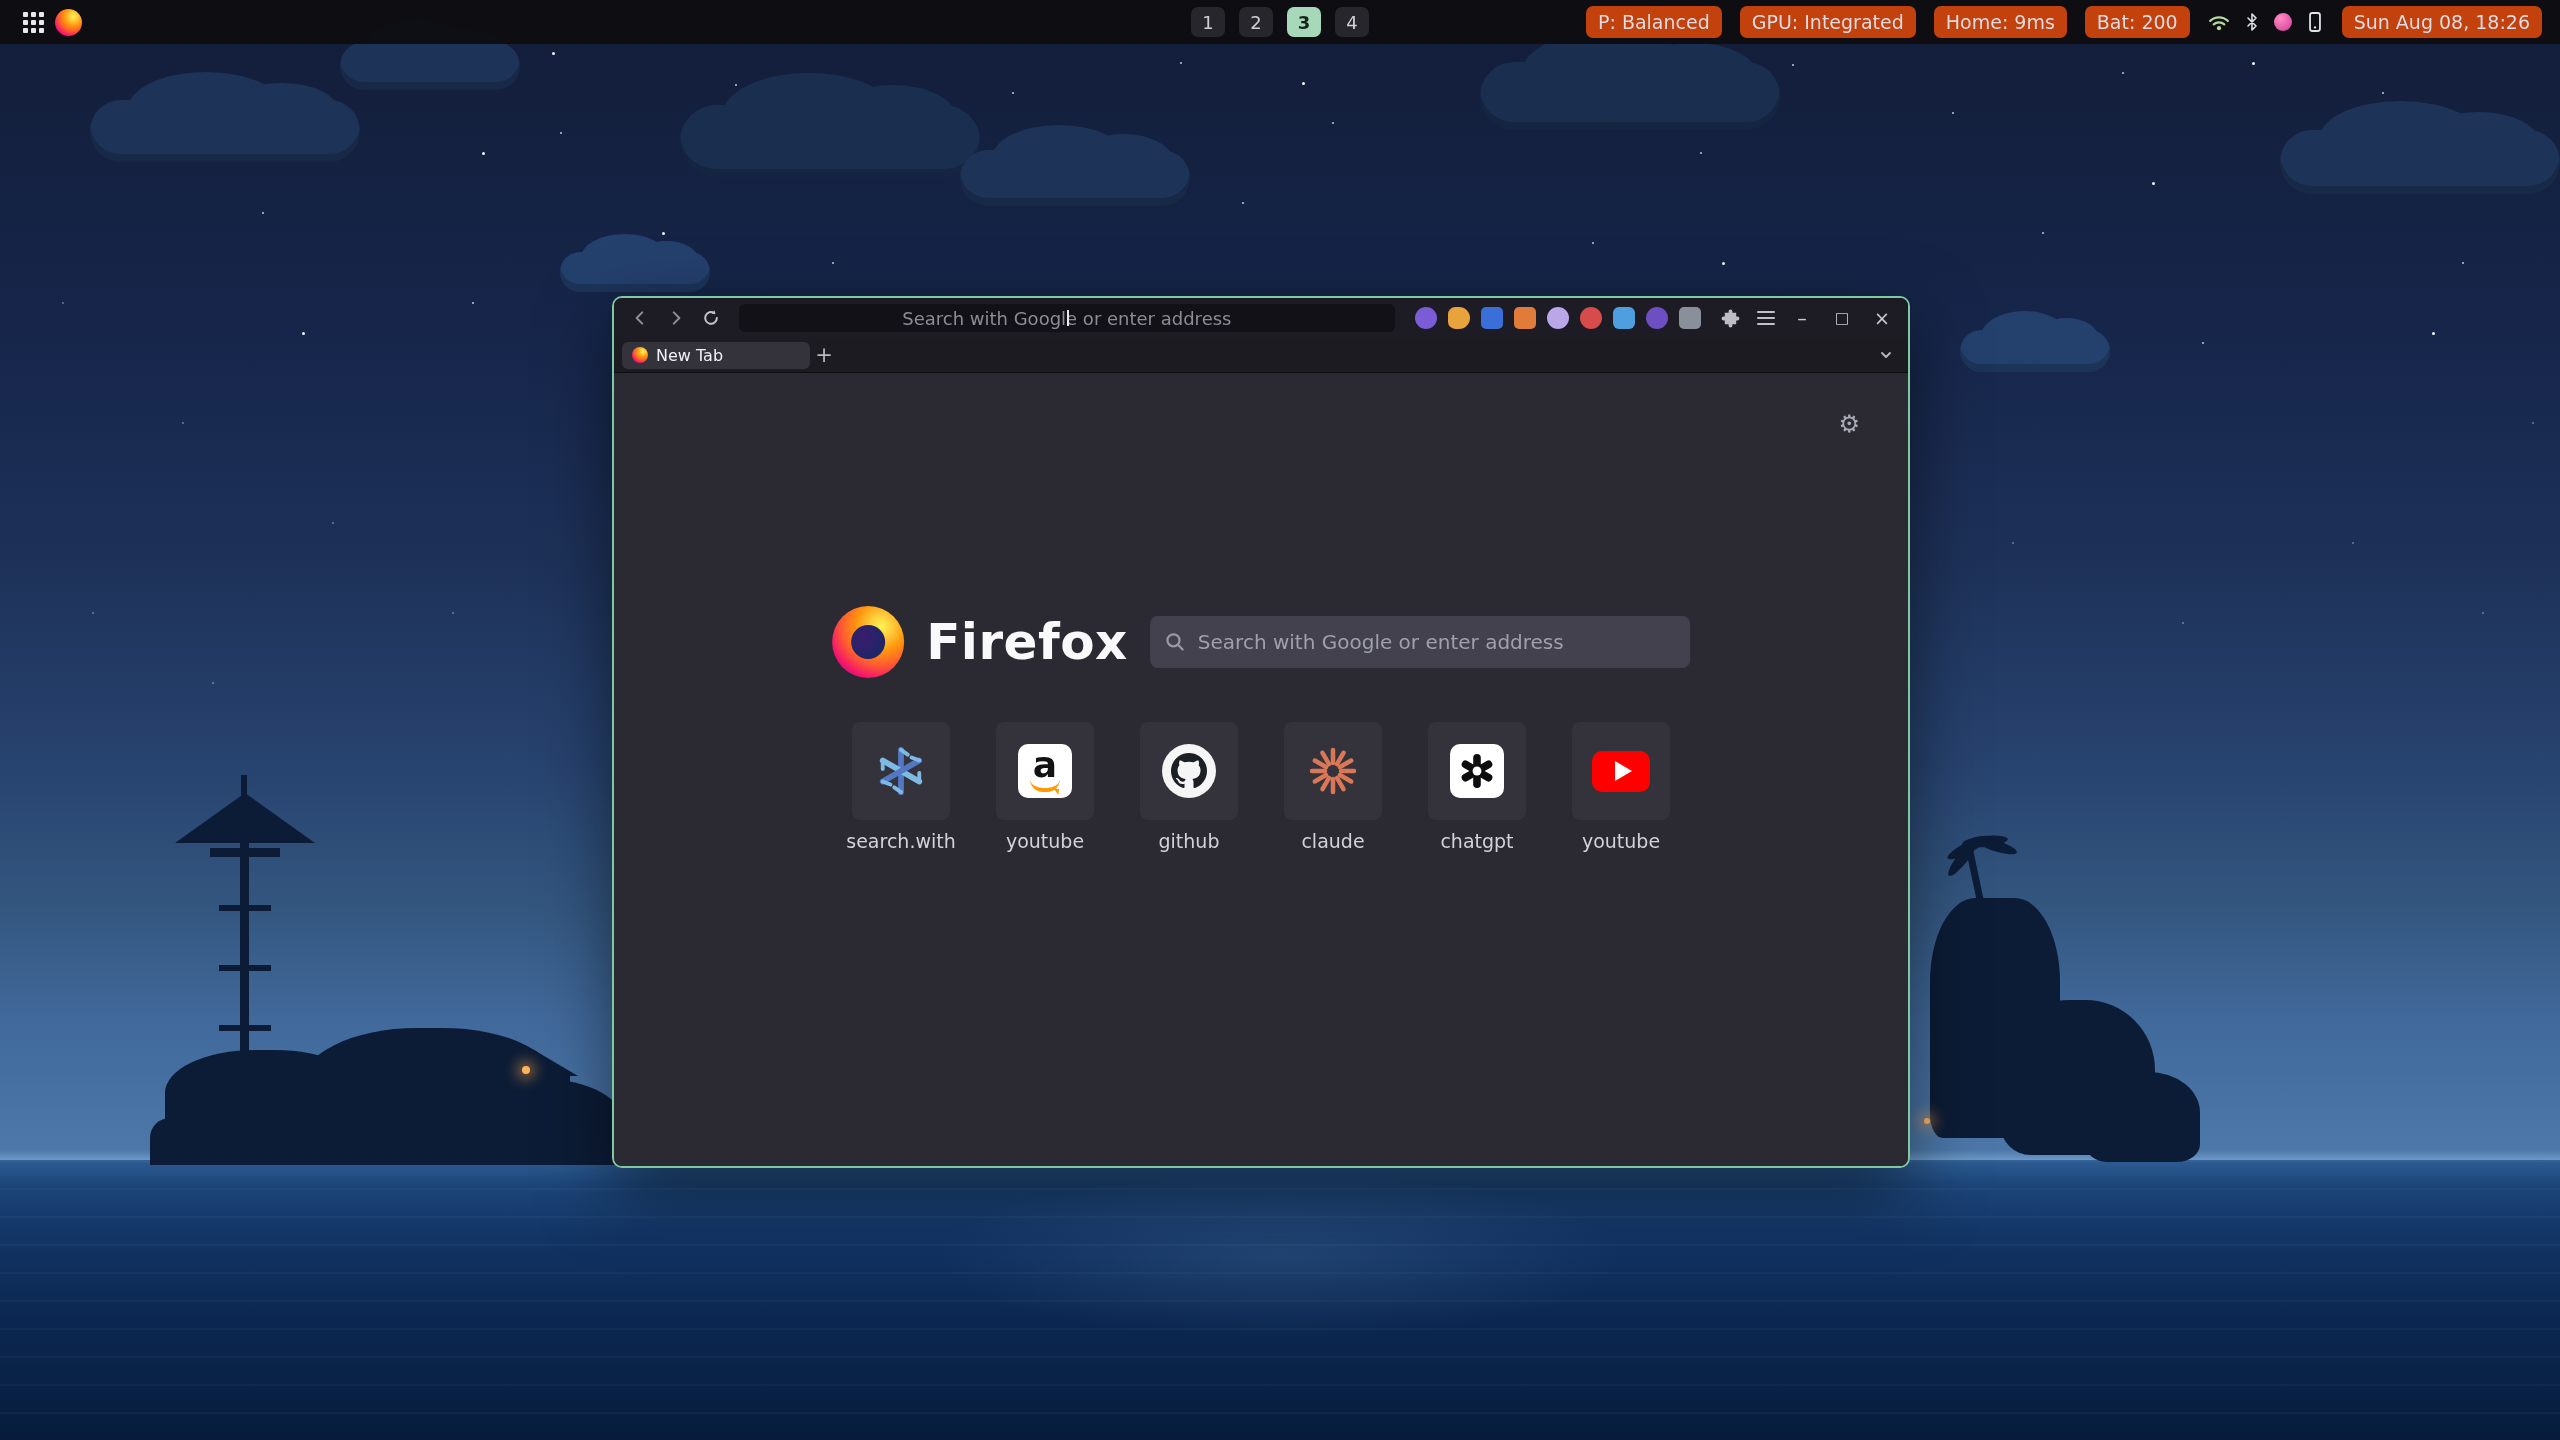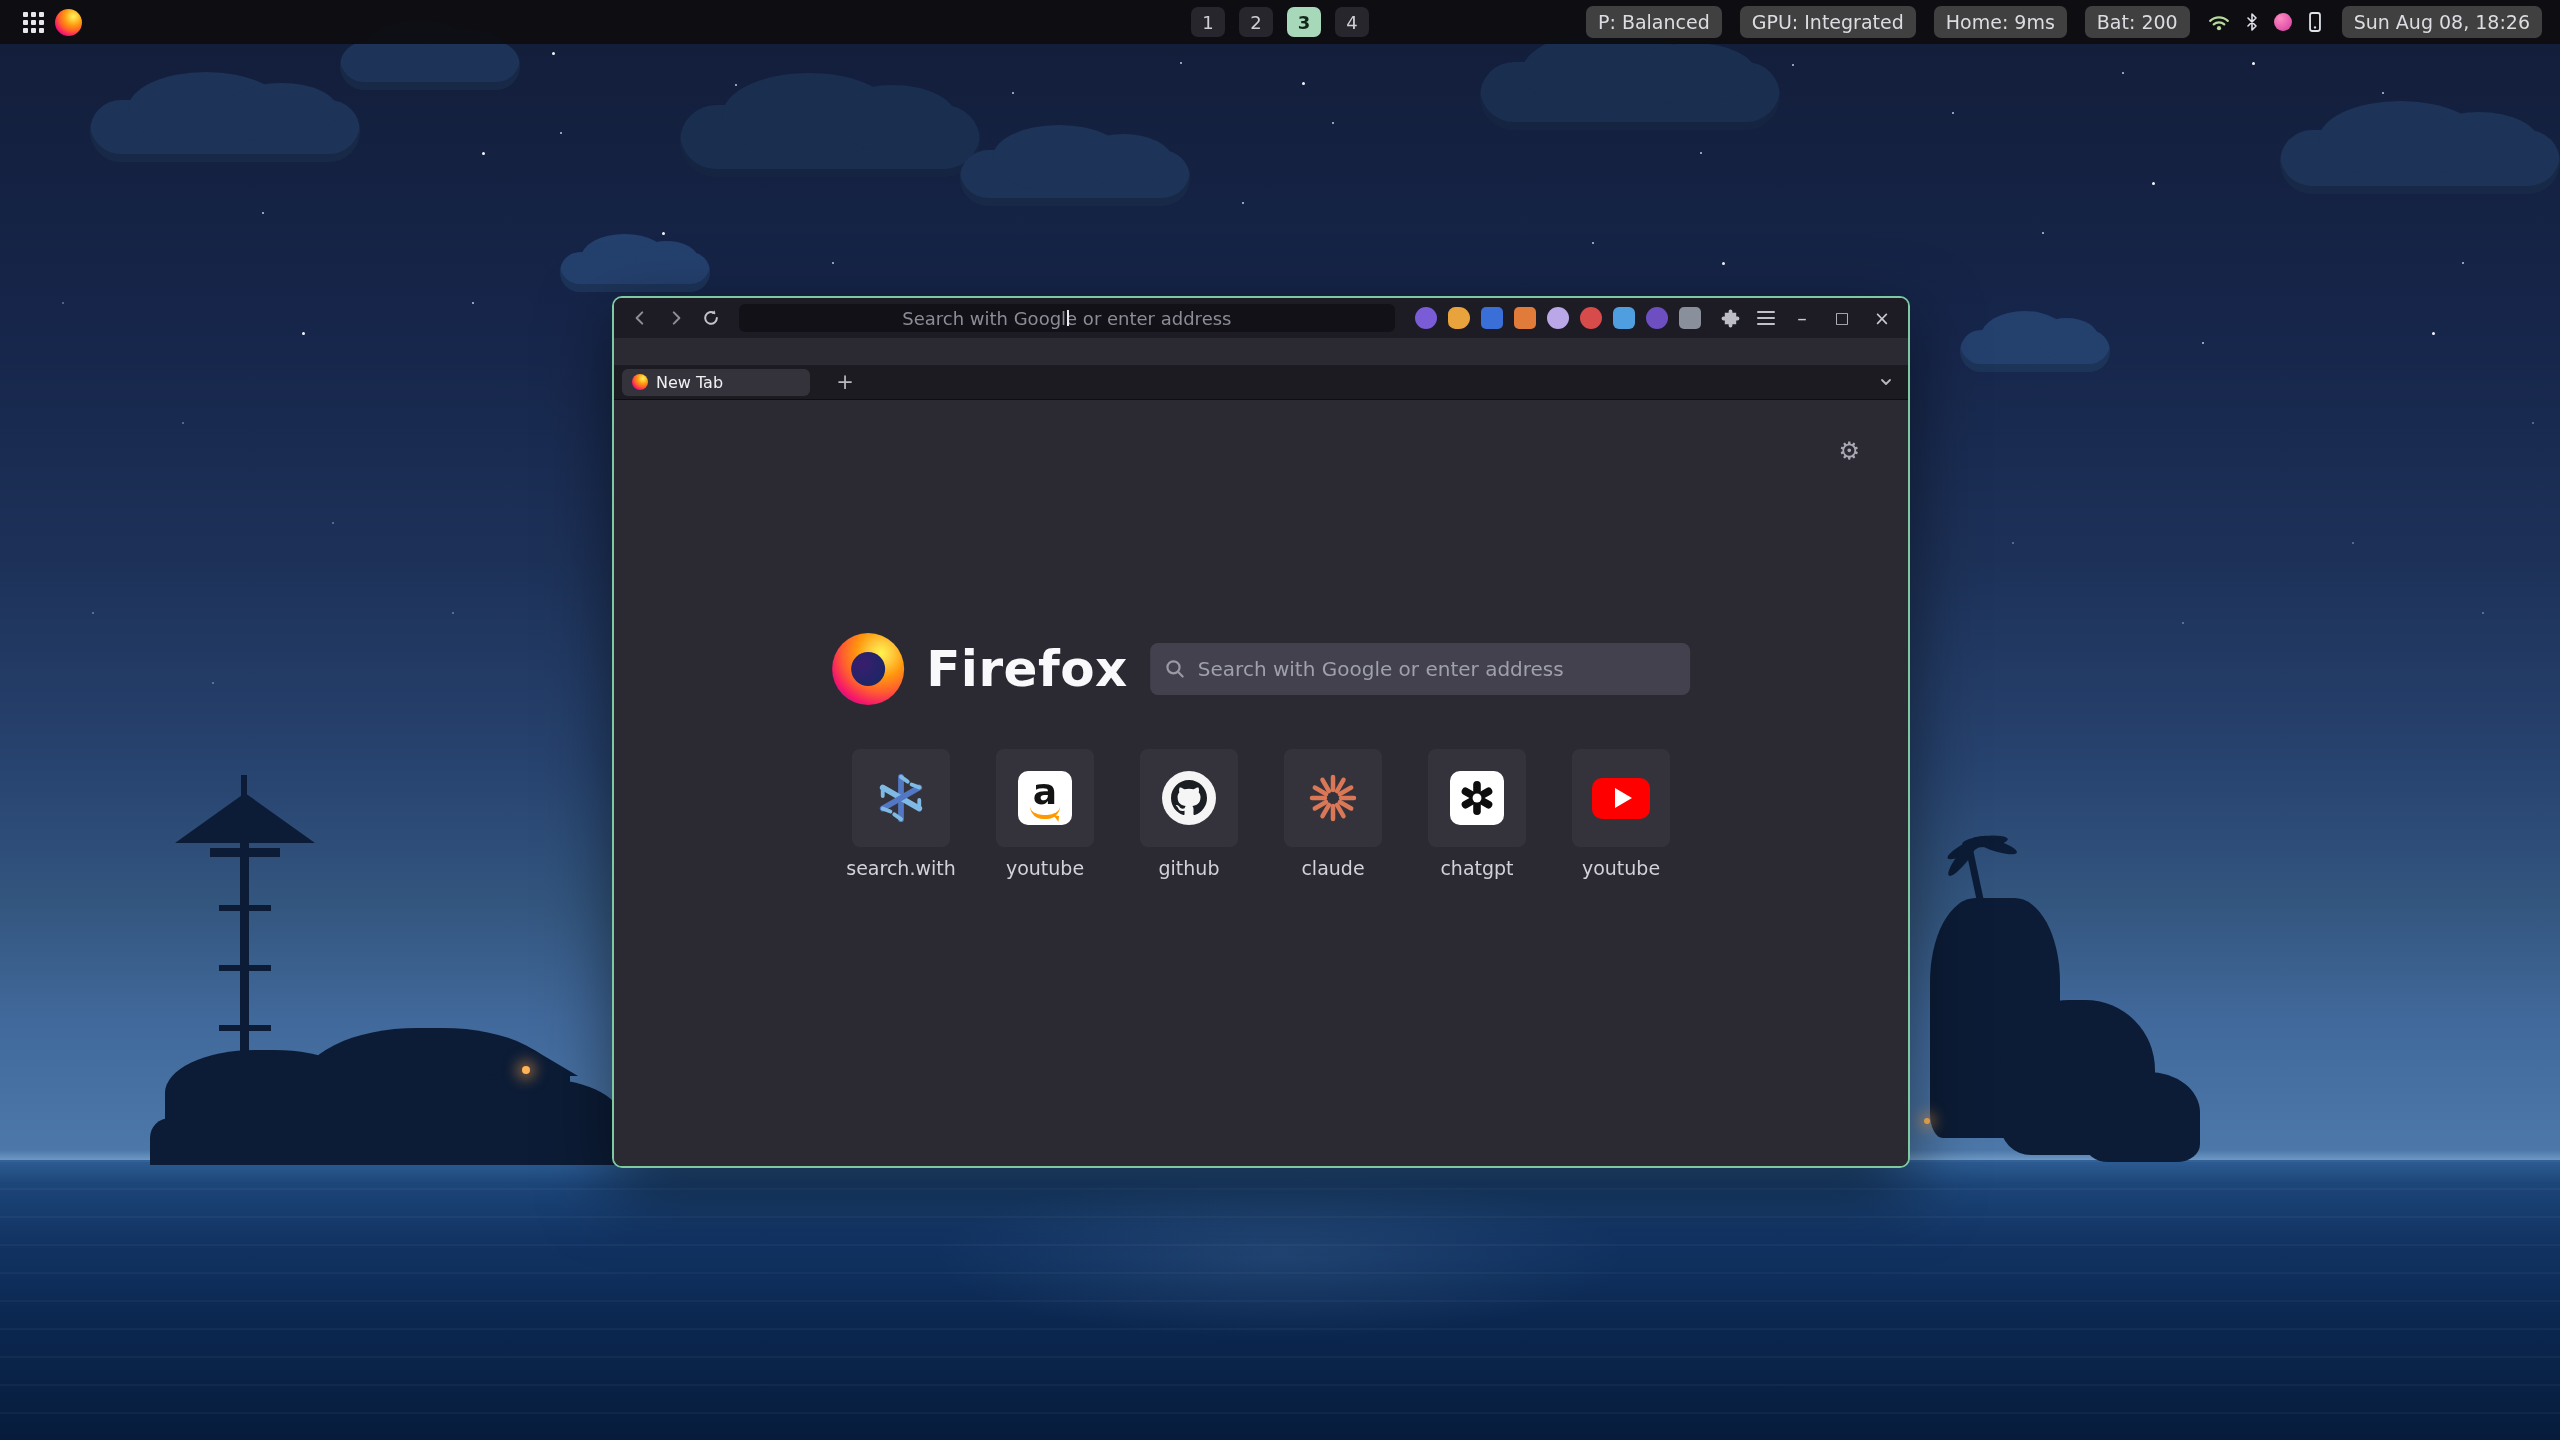--- a/index.html
+++ b/index.html
@@ -50,21 +50,21 @@
   .grid-icon{width:5px;height:5px;border-radius:1px;background:#e8e8ec;margin:7px;
     box-shadow:8px 0 0 #e8e8ec,16px 0 0 #e8e8ec,0 8px 0 #e8e8ec,8px 8px 0 #e8e8ec,16px 8px 0 #e8e8ec,0 16px 0 #e8e8ec,8px 16px 0 #e8e8ec,16px 16px 0 #e8e8ec;margin-bottom:23px;}
   .fx-ball{display:inline-block;border-radius:50%;position:relative;
     background:radial-gradient(circle at 68% 28%,#fff44f 0%,#ffcb3d 16%,#ff980e 34%,#ff5f2e 54%,#f5156c 74%,#9a1a8a 90%,#6b1d93 100%);}
   .fx-sm{width:27px;height:27px;}
   .tb-center{position:absolute;left:50%;top:0;height:44px;transform:translateX(-50%);display:flex;align-items:center;gap:14px;}
   .ws-btn{min-width:34px;height:30px;border:none;border-radius:7px;background:#26262c;color:#cfcfd6;
     font-size:18px;font-family:inherit;display:flex;align-items:center;justify-content:center;cursor:pointer;}
   .ws-btn.active{background:var(--active-workspace,#a8d8ba);color:#13261b;font-weight:bold;}
   .tb-right{margin-left:auto;display:flex;align-items:center;gap:18px;padding-right:18px;}
-  .pill{background:#404040;border-radius:7px;padding:5px 12px;white-space:nowrap;}
+  .pill{background:#c2410c;border-radius:7px;padding:5px 12px;white-space:nowrap;}
   .tb-icons{display:flex;align-items:center;gap:14px;}
   .dot-pink{width:18px;height:18px;border-radius:50%;background:radial-gradient(circle at 35% 30%,#ff8ac2,#d23a9e);}
 
   
   .window{position:absolute;left:612px;top:296px;width:1294px;height:868px;border-radius:10px;
     border:2px solid var(--window-border,#7ec8a2);background:var(--firefox-bg,#2b2a33);overflow:hidden;
     box-shadow:0 24px 70px rgba(0,0,0,.5);z-index:40;display:flex;flex-direction:column;}
   .toolbar{height:40px;flex:0 0 40px;background:var(--toolbar-bg,#1d1c24);display:flex;align-items:center;padding:0 10px;gap:4px;}
   .tool-btn{width:32px;height:30px;border:none;background:transparent;border-radius:6px;display:flex;align-items:center;justify-content:center;cursor:pointer;padding:0;}
   .tool-btn svg{display:block;}
@@ -78,21 +78,21 @@
   .e1{background:#7a5cd6;}.e2{background:#e8a33d;border-radius:40% 60% 60% 40%;}.e3{background:#3a6fd8;border-radius:5px;}
   .e4{background:#e07b39;border-radius:5px;}.e5{background:#b9a7e8;}.e6{background:#d84b4b;}
   .e7{background:#4f9fe0;border-radius:6px;}.e8{background:#6d4fc2;}.e9{background:#8a8f9c;border-radius:5px;}
   .hamburger{width:18px;height:14px;display:flex;flex-direction:column;justify-content:space-between;}
   .hamburger span{display:block;height:2px;background:#c0c0c8;border-radius:1px;}
   .win-controls{margin-left:auto;display:flex;align-items:center;gap:8px;}
   .wc{width:32px;height:30px;border:none;background:transparent;color:#c8c8d0;font-size:19px;line-height:1;
     font-family:inherit;display:flex;align-items:center;justify-content:center;cursor:pointer;border-radius:6px;}
   .wc.max{font-size:15px;}
 
-  .tabbar{height:34px;flex:0 0 34px;background:#1c1b22;display:flex;align-items:center;padding:0 8px;gap:21px;border-bottom:1px solid rgba(0,0,0,.45);margin-top:27px;}
+  .tabbar{height:34px;flex:0 0 34px;background:#1c1b22;display:flex;align-items:center;padding:0 8px;gap:0;border-bottom:1px solid rgba(0,0,0,.45);}
   .tab{width:168px;height:27px;background:#34333c;border-radius:6px;display:flex;align-items:center;gap:8px;padding:0 10px;cursor:pointer;}
   .fx-fav{width:16px;height:16px;flex:0 0 16px;}
   .tab-title{color:#f0f0f4;font-size:16px;white-space:nowrap;overflow:hidden;}
   .tab-plus{width:28px;height:27px;border:none;background:transparent;color:#b8b8c0;font-size:21px;line-height:1;
     font-family:inherit;display:flex;align-items:center;justify-content:center;cursor:pointer;border-radius:6px;}
   .tab-chevron{margin-left:auto;width:28px;height:27px;border:none;background:transparent;display:flex;align-items:center;justify-content:center;cursor:pointer;border-radius:6px;}
 
   .content{position:relative;flex:1;background:var(--firefox-bg,#2b2a33);}
   .gear-btn{position:absolute;top:36px;right:42px;border:none;background:transparent;color:#a9a9b3;font-size:24px;cursor:pointer;font-family:inherit;}
   .hero{position:absolute;top:233px;left:50%;transform:translateX(-50%);display:flex;align-items:center;gap:22px;height:72px;}

